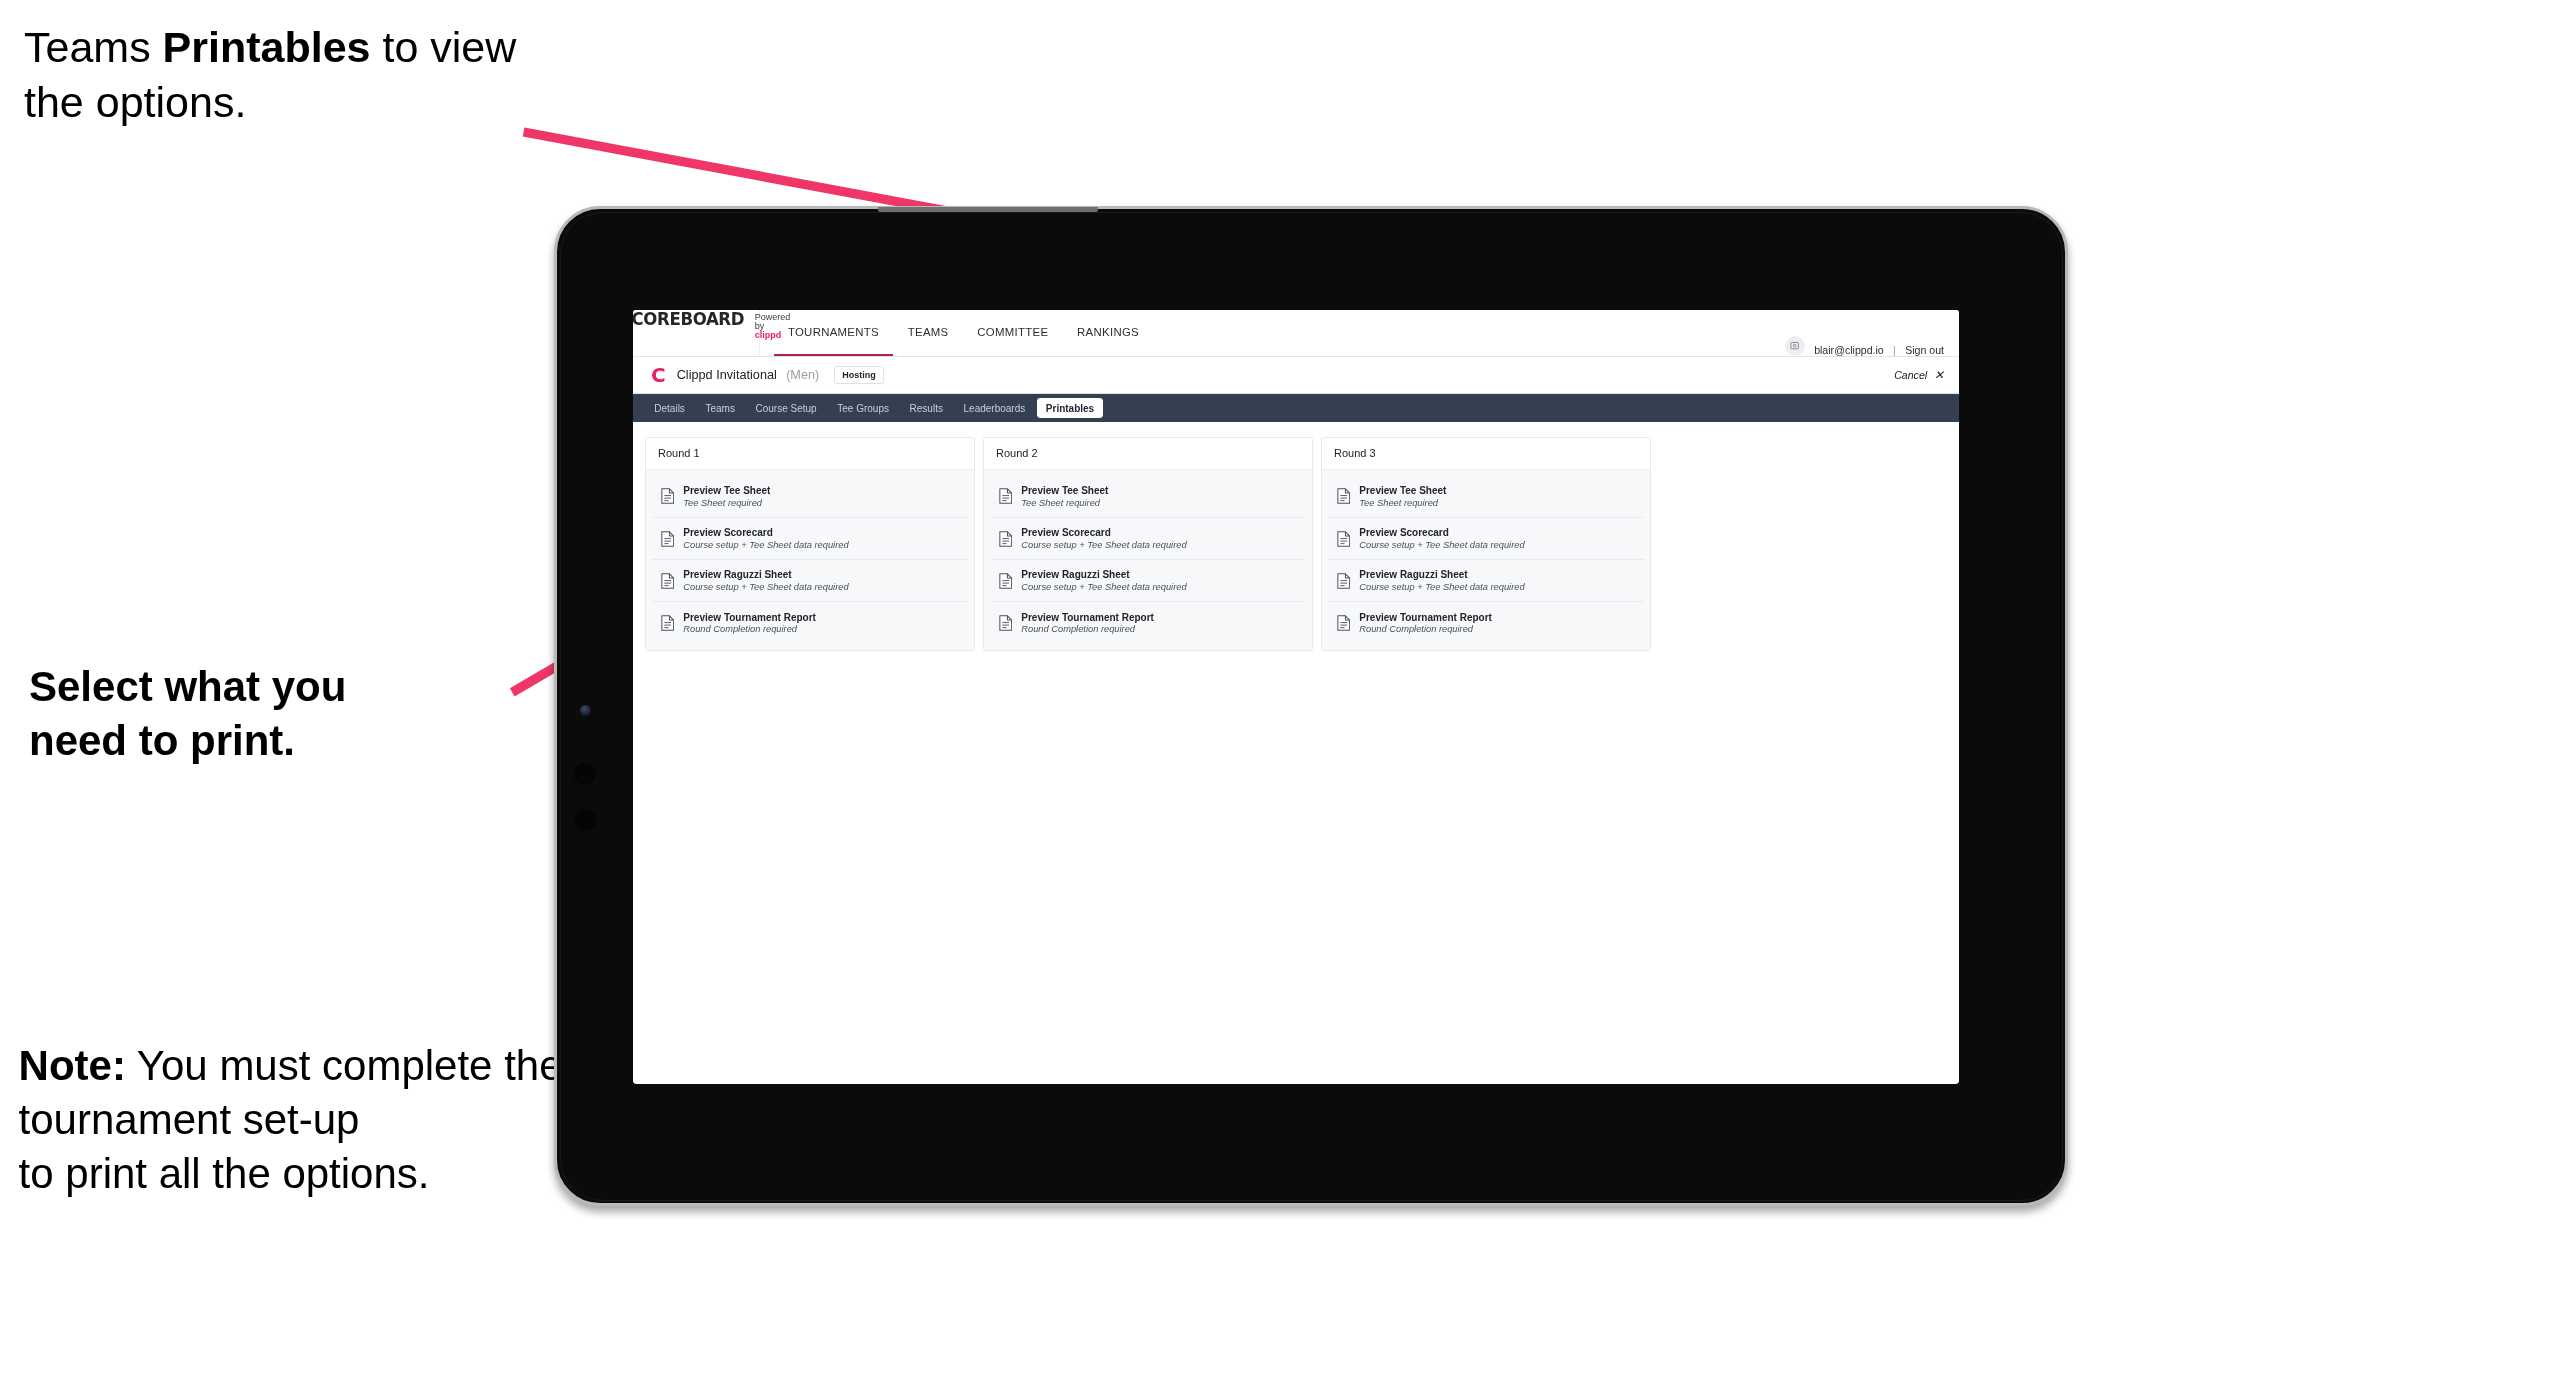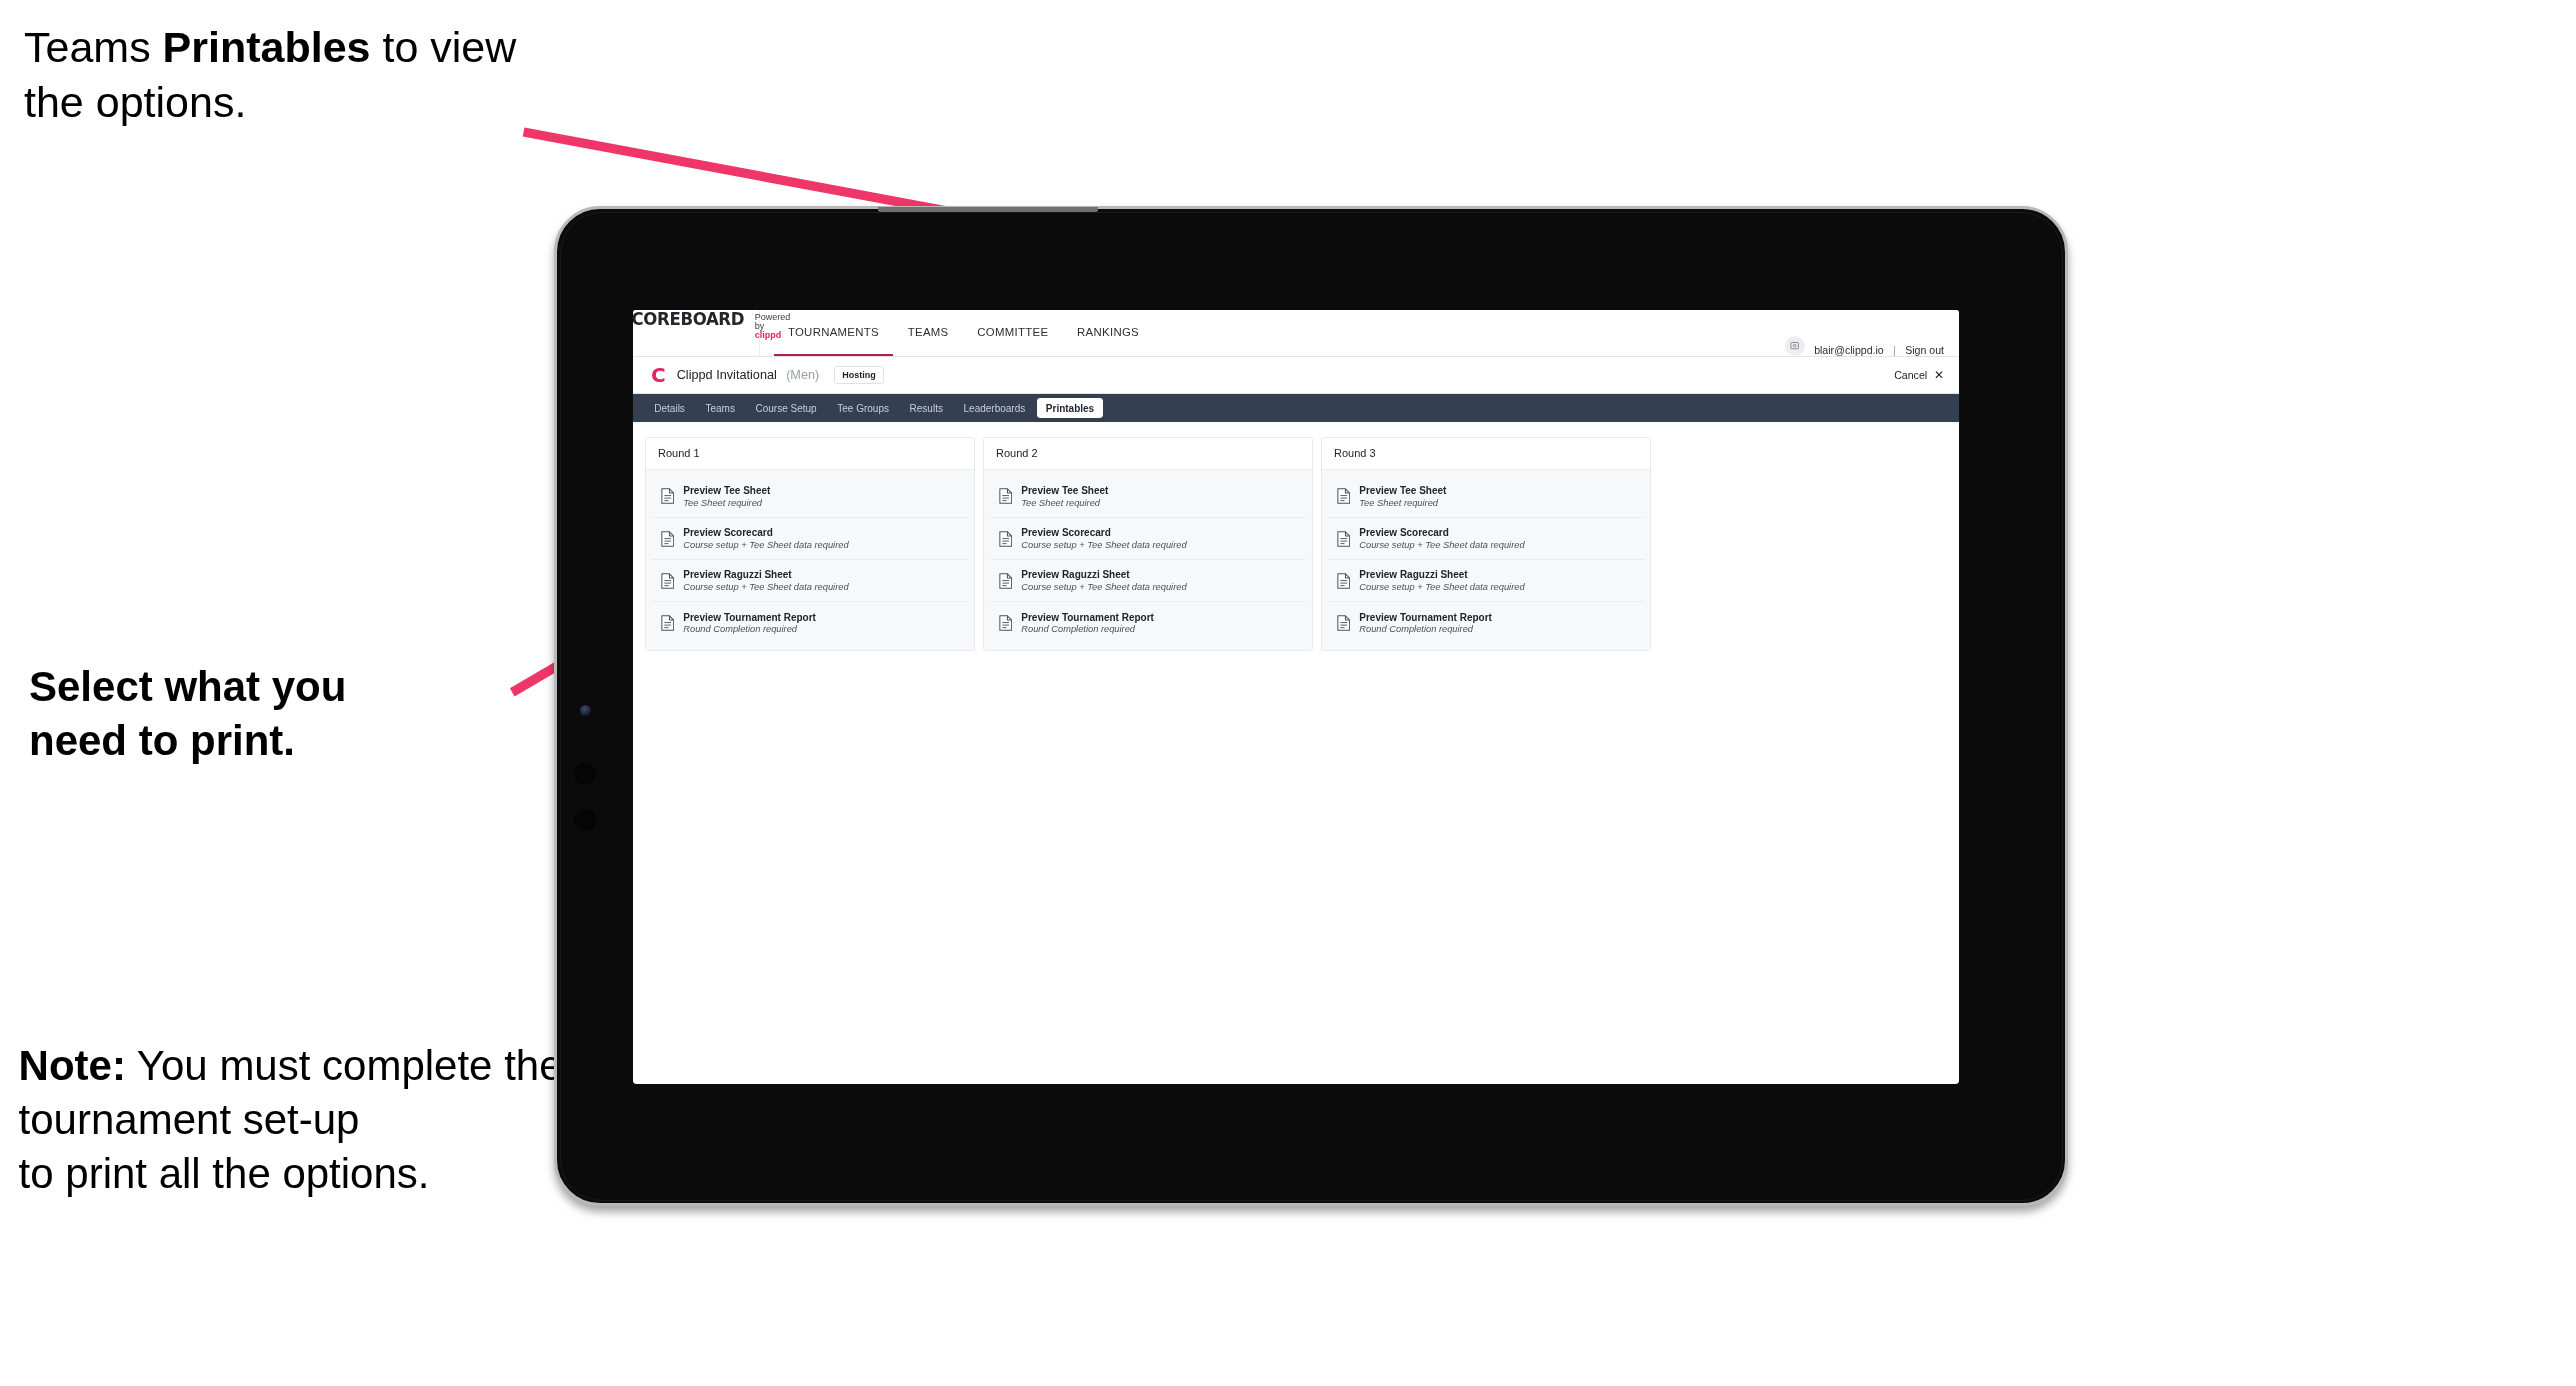--- a/index.html
+++ b/index.html
@@ -176,20 +176,21 @@
     padding: 3.4px 7.6px;
     font-size: 9px;
     font-weight: 700;
     color: #22242a;
   }
   .cancel-btn {
     margin-left: auto;
     display: flex; align-items: flex-start; gap: 6.8px;
     font-size: 10.6px; color: #22242a;
     cursor: pointer;
+    font-style: italic;
   }
   .x-glyph { font-size: 12px; line-height: 1; }
 
   
   .tabstrip {
     height: 28px;
     background: #343f52;
     display: flex; align-items: center;
     padding-left: 12px;
     gap: 2px;

